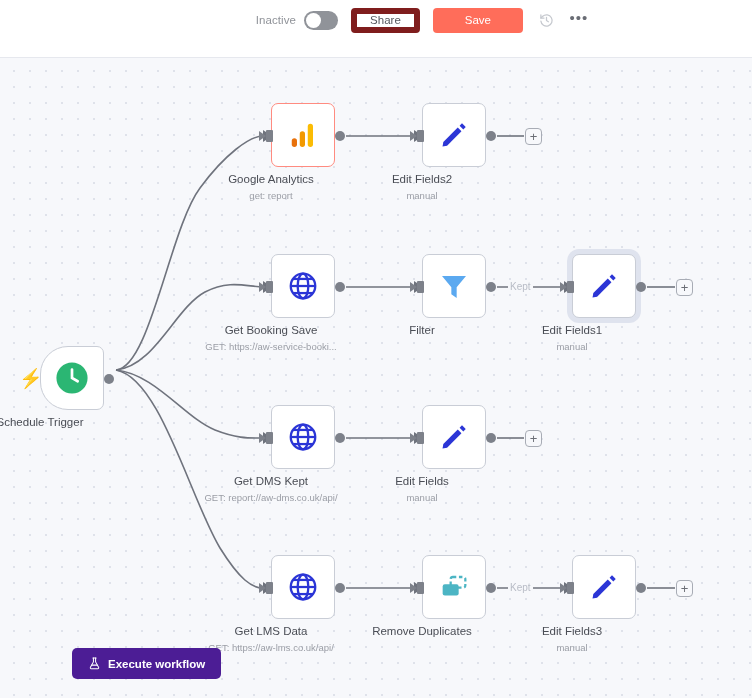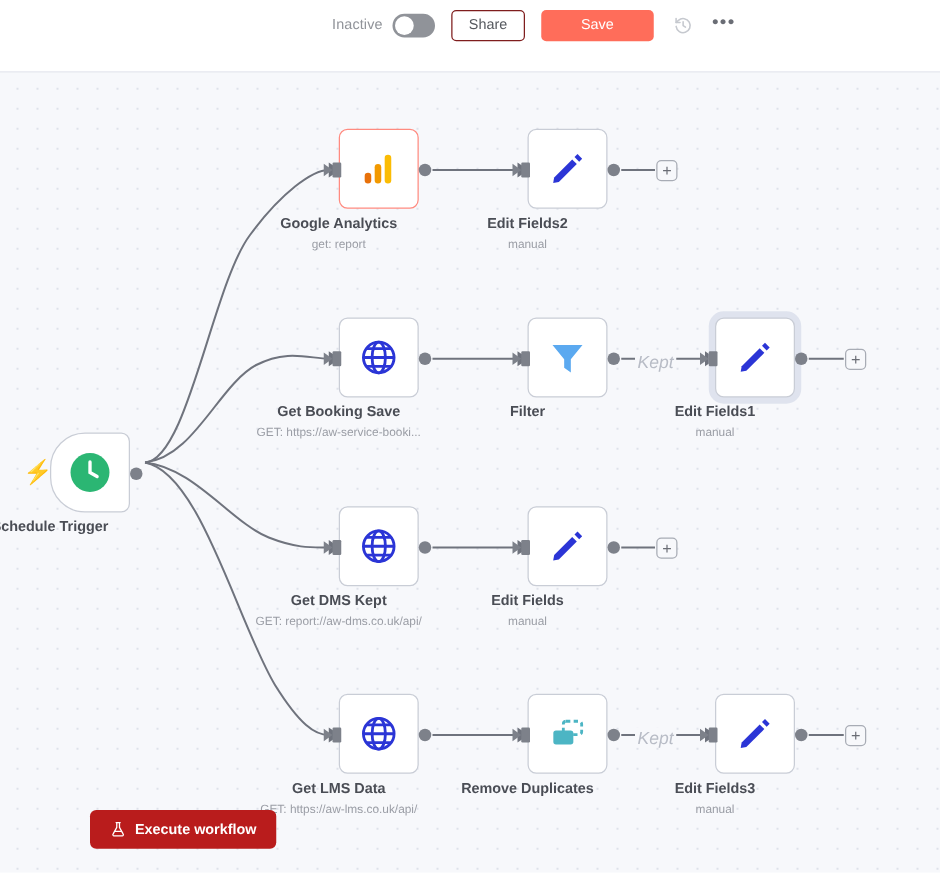--- a/index.html
+++ b/index.html
@@ -49,21 +49,21 @@
   .toggle .knob {
     position: absolute;
     left: 2px; top: 2px;
     width: 15px; height: 15px;
     border-radius: 50%;
     background: #ffffff;
   }
   .btn-share {
     height: 25px;
     padding: 0 13px;
-    border: 1px solid #7f1d1d;
+    border: 6px solid #7f1d1d;
     border-radius: 4px;
     background: #ffffff;
     color: #55585e;
     font-size: 11.5px;
     font-family: "Liberation Sans", sans-serif;
     display: flex; align-items: center;
     cursor: pointer;
   }
   .btn-save {
     height: 25px;
@@ -155,21 +155,21 @@
   }
   .node.trigger {
     border-radius: 28px 7px 7px 28px;
   }
   .node-label {
     position: absolute;
     top: 70px;
     left: 50%;
     transform: translateX(-50%);
     font-size: 11.5px;
-    font-weight: bold;
+    font-weight: normal;
     color: #4a4d55;
     white-space: nowrap;
     text-align: center;
   }
   .node-sub {
     position: absolute;
     top: 87px;
     left: 50%;
     transform: translateX(-50%);
     font-size: 9.5px;
@@ -230,35 +230,34 @@
     display: flex; align-items: center; justify-content: center;
     color: #6a6d75;
     font-size: 13px;
     line-height: 13px;
     cursor: pointer;
   }
 
   
   .conn-label {
     position: absolute;
-    font-size: 14px;
+    font-size: 10px;
     color: #b8bcc6;
     background: #f7f8fb;
     padding: 0 2px;
     white-space: nowrap;
-    font-style: italic;
   }
 
   
   .execute-btn {
     position: absolute;
     left: 72px; top: 648px;
     height: 31px;
     padding: 0 16px;
-    background: #b91c1c;
+    background: #4c1d95;
     color: #ffffff;
     border: none;
     border-radius: 5px;
     font-size: 11.5px;
     font-weight: bold;
     font-family: "Liberation Sans", sans-serif;
     display: flex; align-items: center;
     gap: 7px;
     cursor: pointer;
     z-index: 50;

